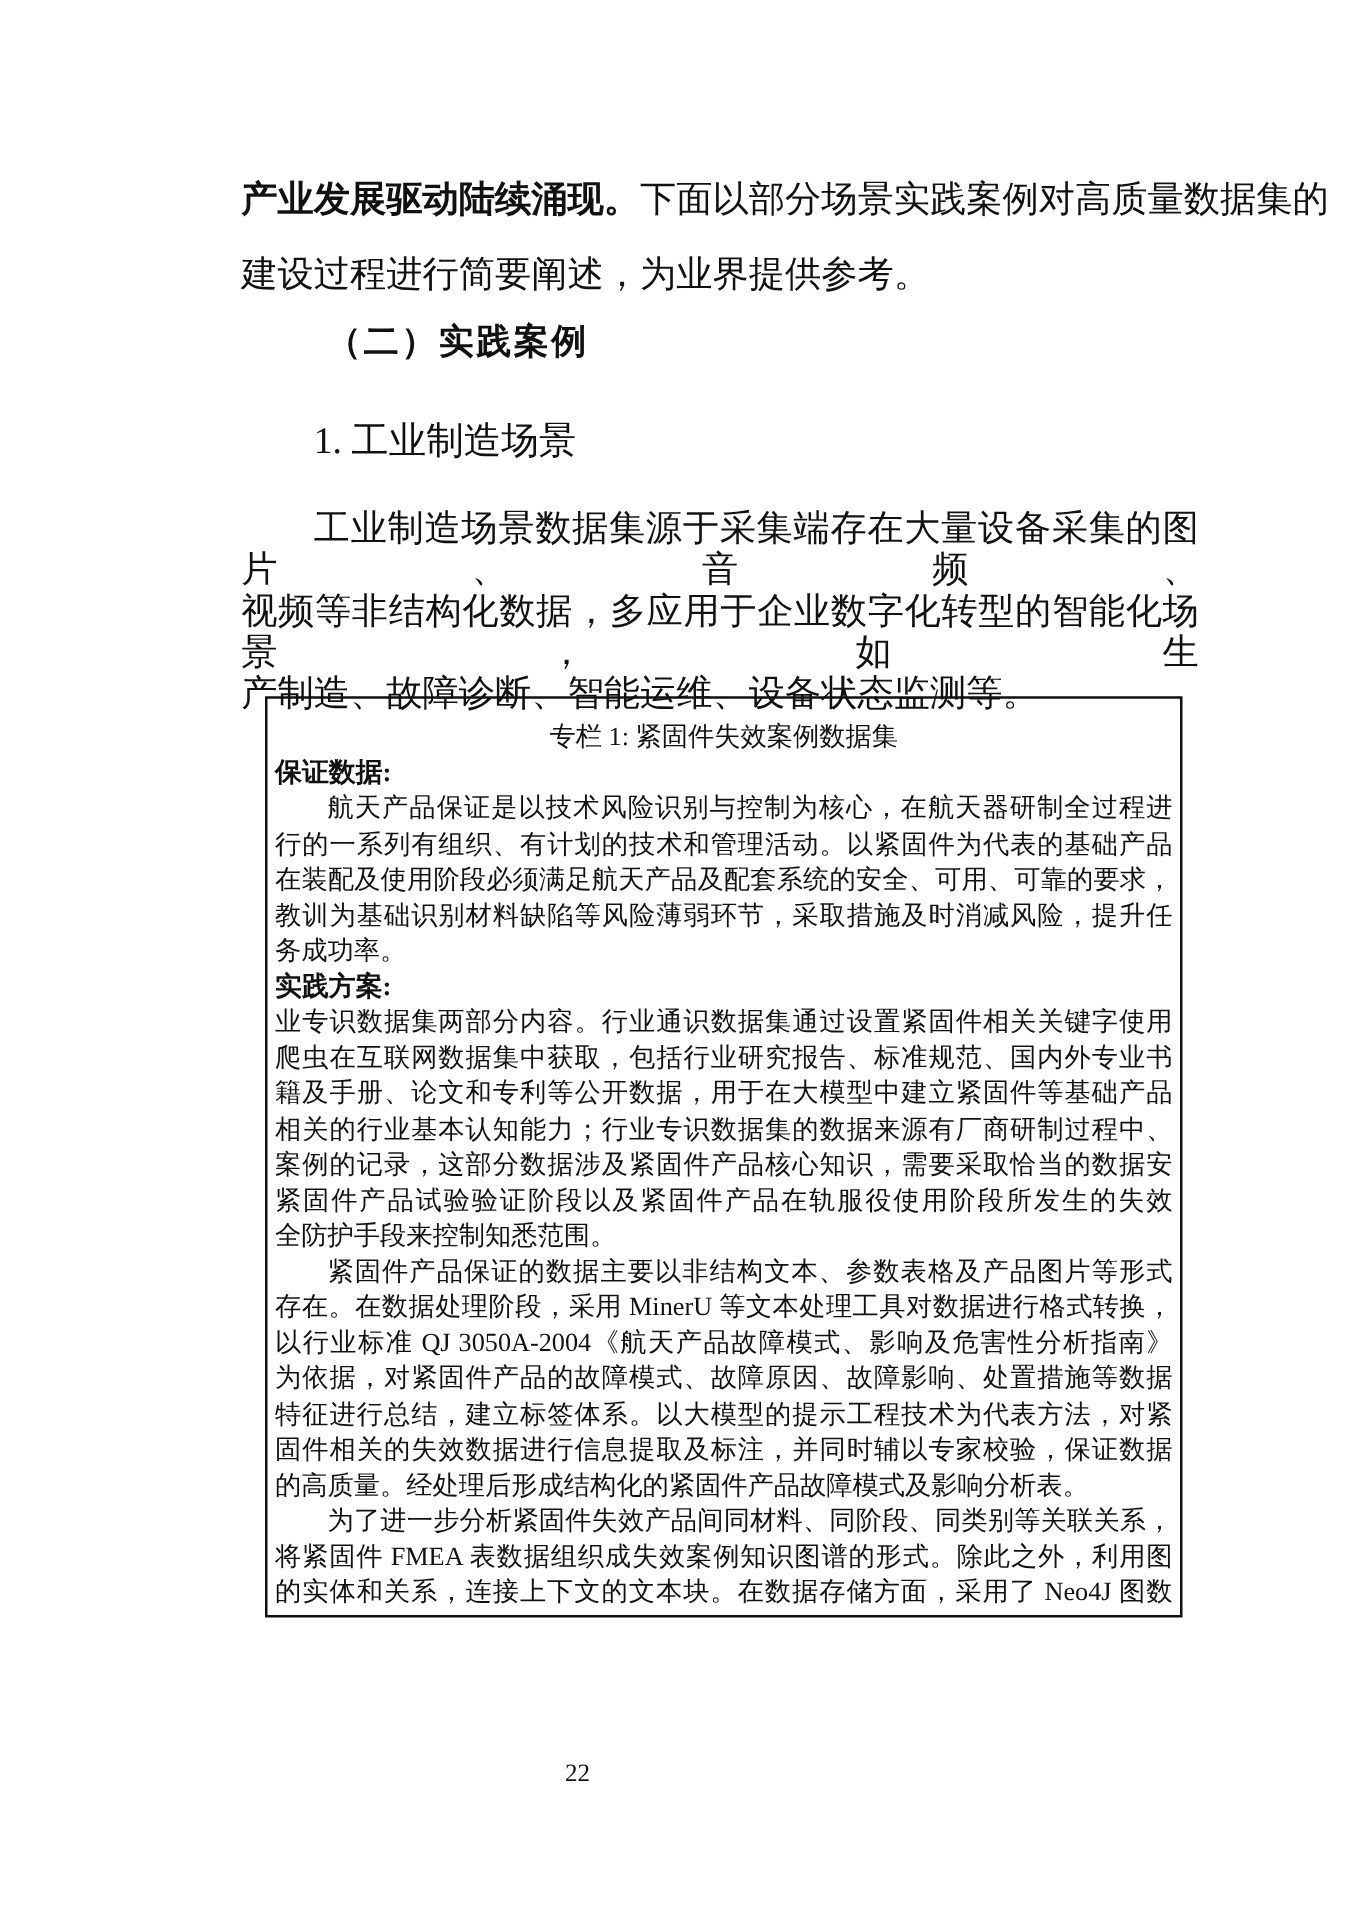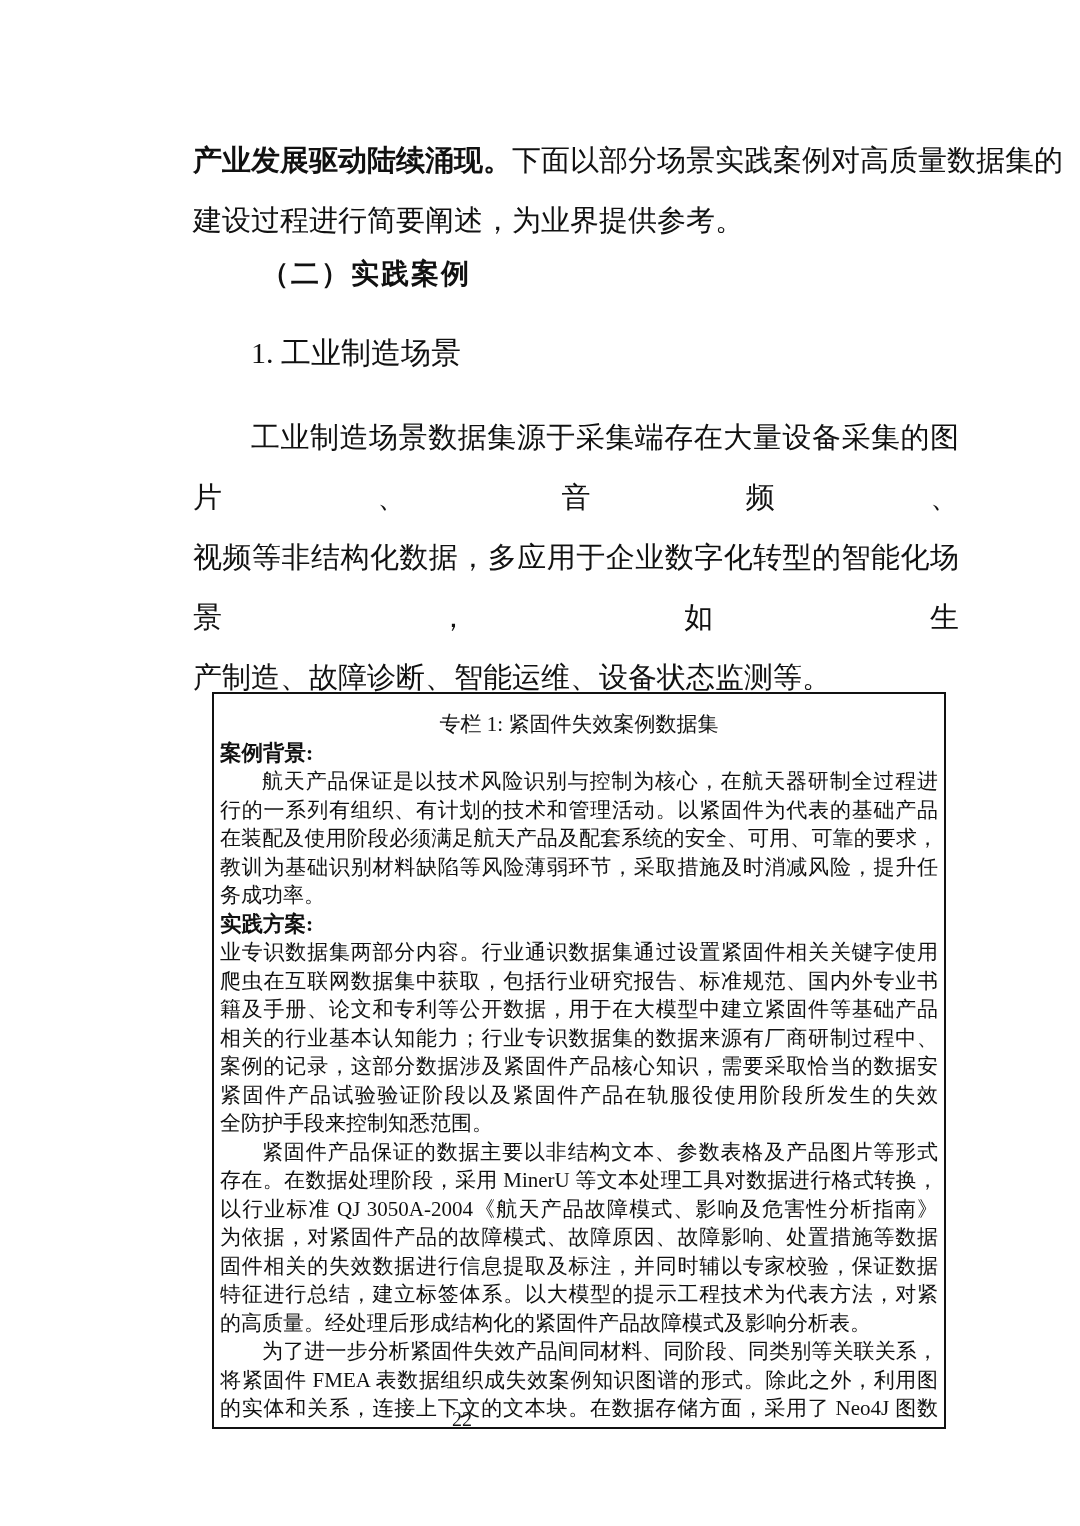--- a/index.html
+++ b/index.html
@@ -49,21 +49,21 @@
     font-size: 30px;
     line-height: 42px;
     font-weight: normal;
   }
   
   .scene {
     margin-top: 33px;
   }
   .scene .jline {
     font-size: 29px;
-    line-height: 60px;
+    line-height: 33px;
   }
   
   .jline {
     text-align: justify;
     text-align-last: justify;
   }
   .jline.endline { text-align-last: left; }
   .jline.indent { text-indent: 2em; }
   
   .box {
@@ -117,40 +117,40 @@
 
     <div class="scene">
         <div class="jline indent">工业制造场景数据集源于采集端存在大量设备采集的图片、音频、</div>
         <div class=" jline">视频等非结构化数据，多应用于企业数字化转型的智能化场景，如生</div>
         <div class="jline endline">产制造、故障诊断、智能运维、设备状态监测等。</div>
       </div>
 
     <div class="box">
       <div class="box-title">专栏 1: 紧固件失效案例数据集</div>
       <div>
-          <div class="box-header">案例背景:</div>
+          <div class="box-header">保证数据:</div>
           <div class="box-line jline indent">航天产品保证是以技术风险识别与控制为核心，在航天器研制全过程进</div>
           <div class="box-line jline">行的一系列有组织、有计划的技术和管理活动。以紧固件为代表的基础产品</div>
           <div class="box-line jline">在装配及使用阶段必须满足航天产品及配套系统的安全、可用、可靠的要求，</div>
           <div class="box-line jline">教训为基础识别材料缺陷等风险薄弱环节，采取措施及时消减风险，提升任</div>
           <div class="box-line jline endline">务成功率。</div>
           <div class="box-header">实践方案:</div>
           <div class="box-line jline">业专识数据集两部分内容。行业通识数据集通过设置紧固件相关关键字使用</div>
           <div class="box-line jline">爬虫在互联网数据集中获取，包括行业研究报告、标准规范、国内外专业书</div>
           <div class="box-line jline">籍及手册、论文和专利等公开数据，用于在大模型中建立紧固件等基础产品</div>
           <div class="box-line jline">相关的行业基本认知能力；行业专识数据集的数据来源有厂商研制过程中、</div>
           <div class="box-line jline">案例的记录，这部分数据涉及紧固件产品核心知识，需要采取恰当的数据安</div>
           <div class="box-line jline">紧固件产品试验验证阶段以及紧固件产品在轨服役使用阶段所发生的失效</div>
           <div class="box-line jline endline">全防护手段来控制知悉范围。</div>
           <div class="box-line jline indent">紧固件产品保证的数据主要以非结构文本、参数表格及产品图片等形式</div>
           <div class="box-line jline">存在。在数据处理阶段，采用 MinerU 等文本处理工具对数据进行格式转换，</div>
           <div class="box-line jline">以行业标准 QJ 3050A-2004《航天产品故障模式、影响及危害性分析指南》</div>
           <div class="box-line jline">为依据，对紧固件产品的故障模式、故障原因、故障影响、处置措施等数据</div>
+          <div class="box-line jline">特征进行总结，建立标签体系。以大模型的提示工程技术为代表方法，对紧</div>
           <div class="box-line jline">固件相关的失效数据进行信息提取及标注，并同时辅以专家校验，保证数据</div>
-          <div class="box-line jline">特征进行总结，建立标签体系。以大模型的提示工程技术为代表方法，对紧</div>
           <div class="box-line jline endline">的高质量。经处理后形成结构化的紧固件产品故障模式及影响分析表。</div>
           <div class="box-line jline indent">为了进一步分析紧固件失效产品间同材料、同阶段、同类别等关联关系，</div>
           <div class="box-line jline">将紧固件 FMEA 表数据组织成失效案例知识图谱的形式。除此之外，利用图</div>
           <div class="box-line jline">的实体和关系，连接上下文的文本块。在数据存储方面，采用了 Neo4J 图数</div>
         </div>
     </div>
 
   </div>
 
   <div class="pagenum">22</div>

